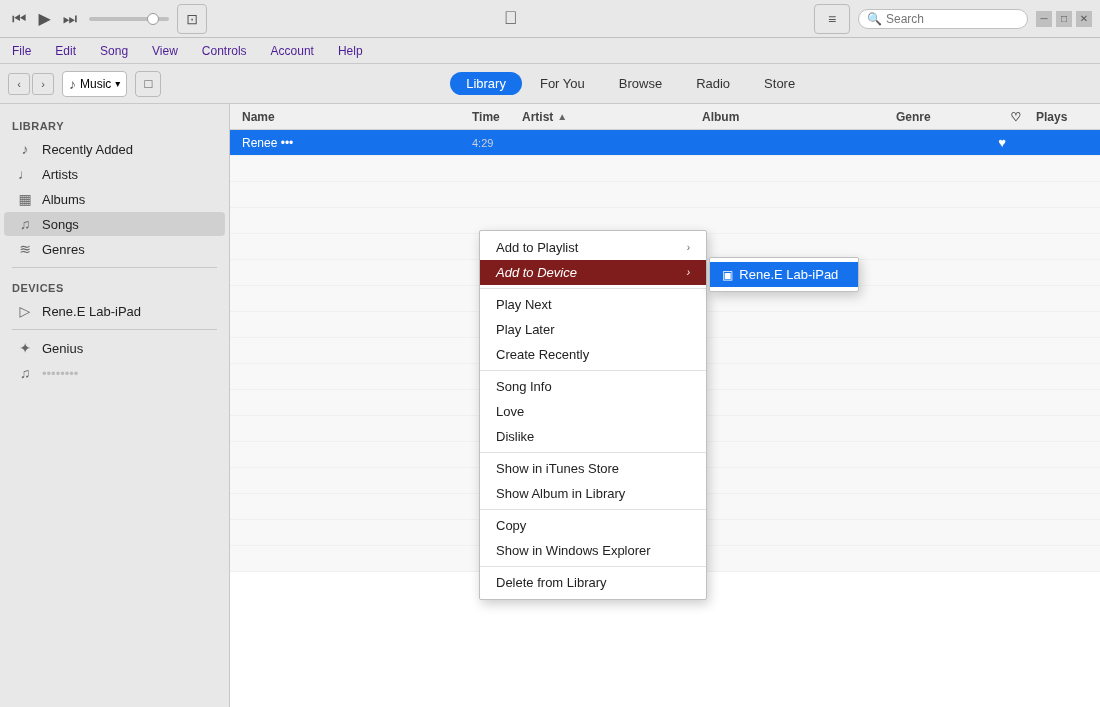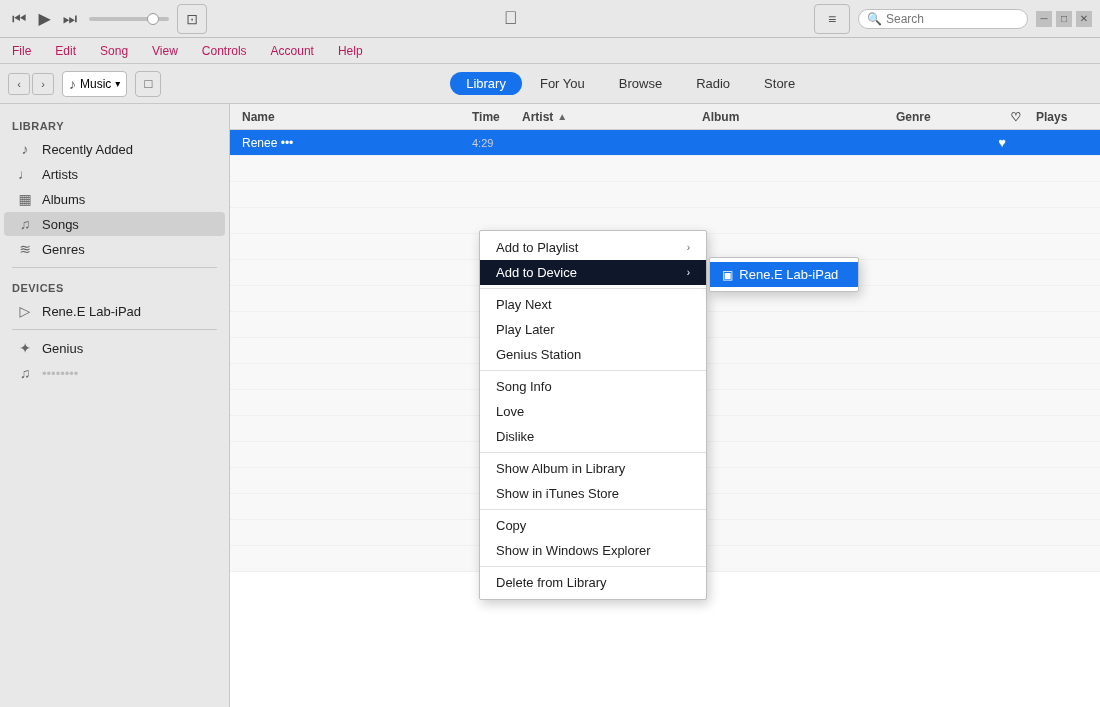--- a/index.html
+++ b/index.html
@@ -118,21 +118,21 @@
       display: flex;
       align-items: center;
       background: #e8e8e8;
       border-bottom: 1px solid #c8c8c8;
       height: 26px;
       padding: 0 8px;
       gap: 16px;
     }
     .menu-item {
       font-size: 12px;
-      color: #be185d;
+      color: #4c1d95;
       cursor: pointer;
       padding: 2px 4px;
     }
 
     
     .nav-bar {
       display: flex;
       align-items: center;
       background: #e8e8e8;
       border-bottom: 1px solid #c8c8c8;
@@ -319,21 +319,21 @@
     }
     .cm-item {
       display: flex;
       align-items: center;
       justify-content: space-between;
       padding: 5px 16px;
       cursor: pointer;
       font-size: 13px;
       color: #222;
     }
-    .cm-item.highlighted { background: #0f172a; color: white; }
+    .cm-item.highlighted { background: #7f1d1d; color: white; font-style: italic; }
     .cm-arrow { font-size: 10px; color: #666; }
     .cm-item.highlighted .cm-arrow { color: white; }
     .cm-separator {
       height: 1px;
       background: #e0e0e0;
       margin: 3px 0;
     }
 
     
     .submenu {
@@ -519,38 +519,38 @@
         <span class="cm-arrow">›</span>
       </div>
       <div class="cm-separator"></div>
       <div class="cm-item">
         <span>Play Next</span>
       </div>
       <div class="cm-item">
         <span>Play Later</span>
       </div>
       <div class="cm-item">
-        <span>Genius Station</span>
+        <span>Create Recently</span>
       </div>
       <div class="cm-separator"></div>
       <div class="cm-item">
         <span>Song Info</span>
       </div>
       <div class="cm-item">
         <span>Love</span>
       </div>
       <div class="cm-item">
         <span>Dislike</span>
       </div>
       <div class="cm-separator"></div>
       <div class="cm-item">
+        <span>Show in iTunes Store</span>
+      </div>
+      <div class="cm-item">
         <span>Show Album in Library</span>
-      </div>
-      <div class="cm-item">
-        <span>Show in iTunes Store</span>
       </div>
       <div class="cm-separator"></div>
       <div class="cm-item">
         <span>Copy</span>
       </div>
       <div class="cm-item">
         <span>Show in Windows Explorer</span>
       </div>
       <div class="cm-separator"></div>
       <div class="cm-item">

